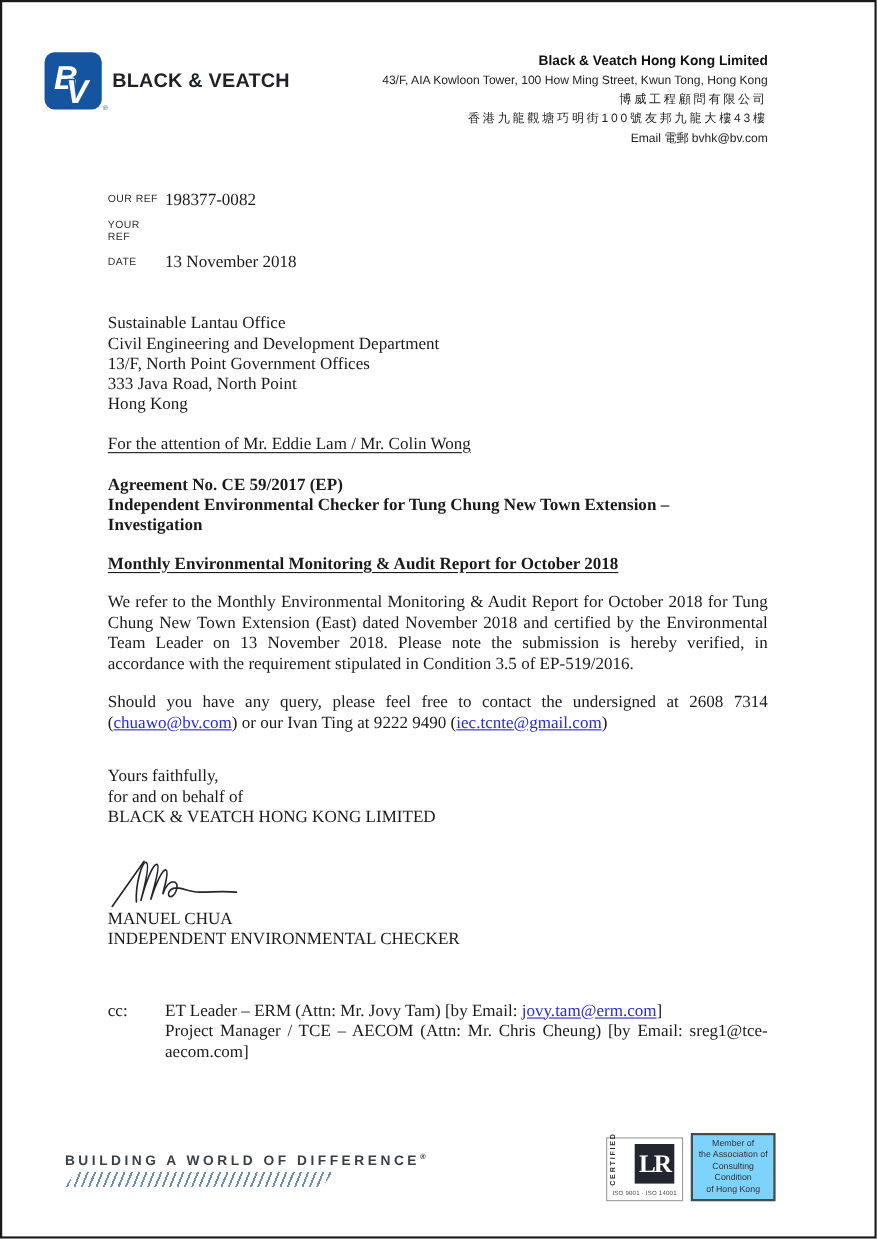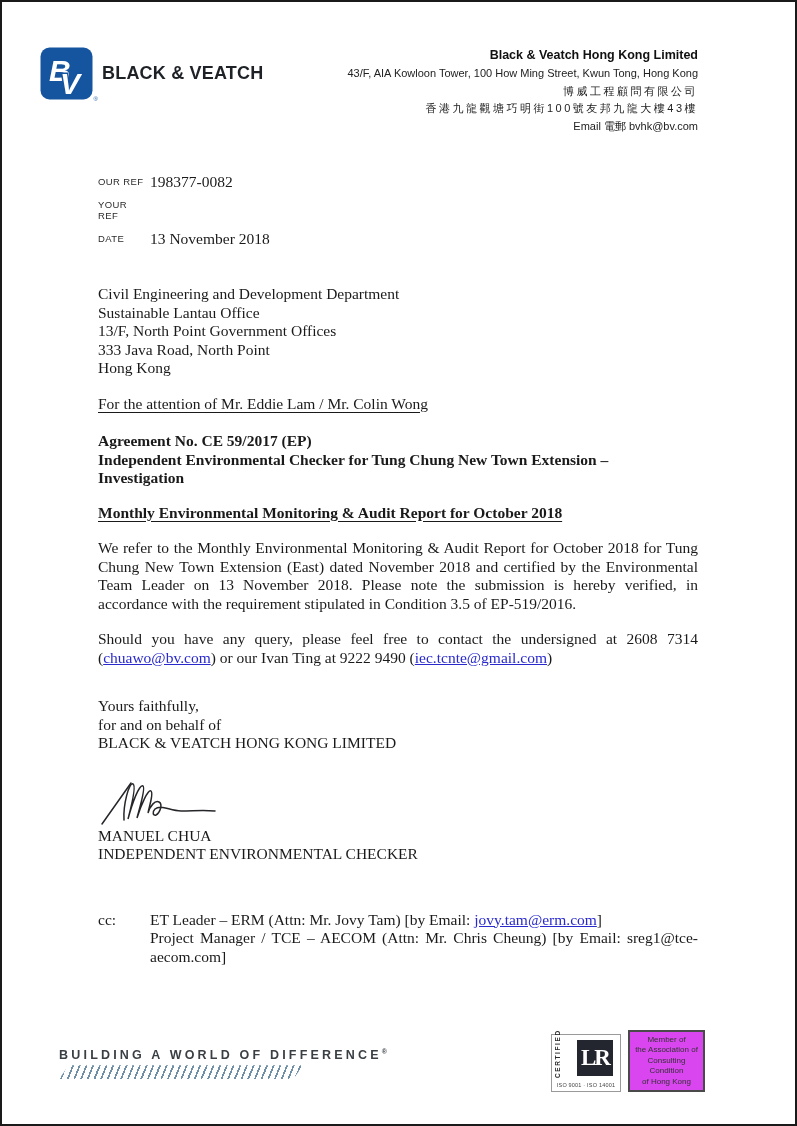--- a/index.html
+++ b/index.html
@@ -49,21 +49,21 @@
   .tagline { font-family:"Liberation Sans",sans-serif; font-weight:bold; font-size:12.5px; letter-spacing:3.2px; color:#3a3f44; white-space:nowrap; }
   .tagline sup { font-size:7px; }
   .hatch { margin-top:3px; width:244px; height:14px;
     background:repeating-linear-gradient(112deg, #6E8FA6 0 1.7px, transparent 1.7px 6.2px);
     clip-path:polygon(4% 0, 100% 0, 96% 100%, 0 100%);
   }
   .lr-badge { position:absolute; left:549px; top:4px; width:70px; height:58px; border:1px solid #9a9a9a; background:#fff; }
   .lr-certified { position:absolute; left:2px; top:3px; height:40px; writing-mode:vertical-rl; transform:rotate(180deg); text-align:center; font-family:"Liberation Sans",sans-serif; font-size:6.5px; font-weight:bold; letter-spacing:1.6px; color:#2a2a2a; }
   .lr-square { position:absolute; right:7px; top:5px; width:36px; height:36px; background:#23262e; color:#fff; display:flex; align-items:center; justify-content:center; font-family:"Liberation Serif",serif; font-size:23px; font-weight:bold; letter-spacing:-2px; }
   .lr-iso { position:absolute; bottom:3px; left:0; width:100%; text-align:center; font-family:"Liberation Sans",sans-serif; font-size:5.5px; color:#444; letter-spacing:0.2px; }
-  .member-badge { position:absolute; left:626px; top:0; width:77px; height:62px; border:2px solid #4a4a4a; background:#d946ef; display:flex; flex-direction:column; align-items:center; justify-content:center; text-align:center; font-family:"Liberation Sans",sans-serif; font-size:8px; line-height:10.5px; color:#333; }
+  .member-badge { position:absolute; left:626px; top:0; width:77px; height:62px; border:2px solid #4a4a4a; background:#7dd3fc; display:flex; flex-direction:column; align-items:center; justify-content:center; text-align:center; font-family:"Liberation Sans",sans-serif; font-size:8px; line-height:10.5px; color:#333; }
 </style>
 </head>
 <body>
 
 <div class="page">
 
   <div class="header">
     <div class="brand">
       <span class="logo-wrap">
         <svg width="53" height="53" viewBox="0 0 53 53">
@@ -95,22 +95,22 @@
     </div>
     <div class="ref-row">
       <span class="ref-label">DATE</span>
       <span class="ref-value">13 November 2018</span>
     </div>
   </div>
 
   <div class="content">
 
     <div class="recipient">
+      <div>Sustainable Lantau Office</div>
       <div>Civil Engineering and Development Department</div>
-      <div>Sustainable Lantau Office</div>
       <div>13/F, North Point Government Offices</div>
       <div>333 Java Road, North Point</div>
       <div>Hong Kong</div>
     </div>
 
     <div class="attention">For the attention of Mr. Eddie Lam / Mr. Colin Wong</div>
 
 
     <div class="subject">
       <div>Agreement No. CE 59/2017 (EP)</div>

